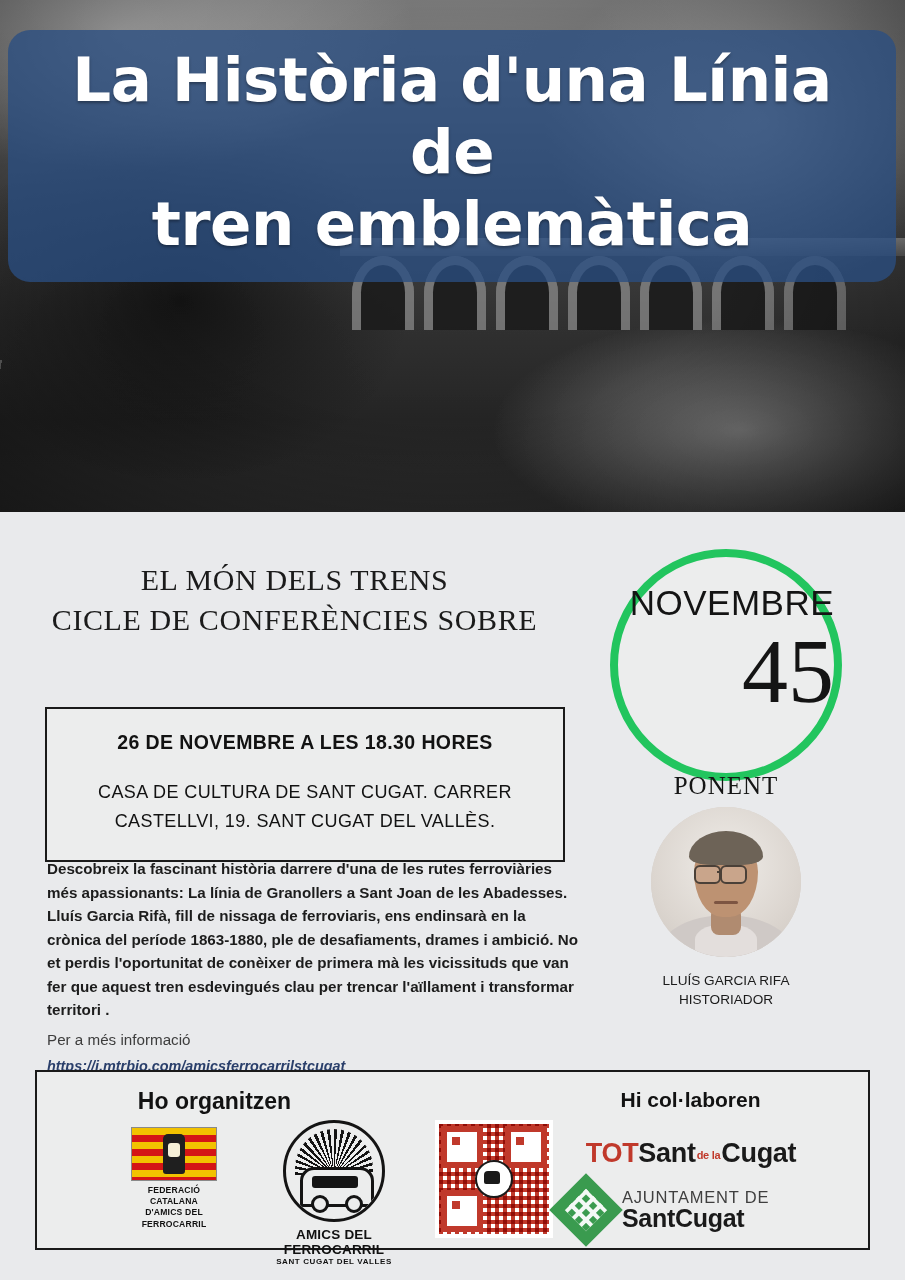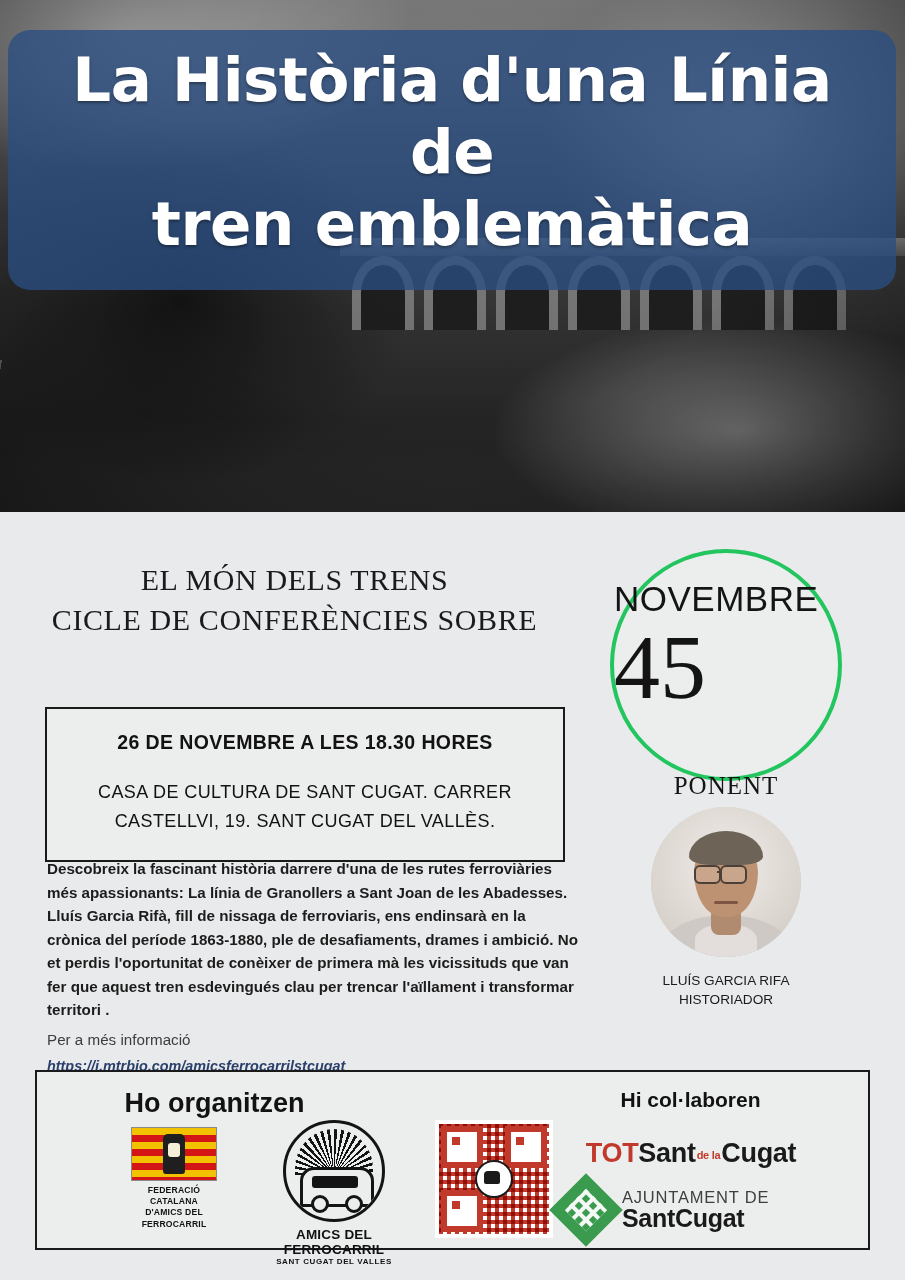--- a/index.html
+++ b/index.html
@@ -94,21 +94,21 @@
       linear-gradient(104deg, rgba(160,160,160,.45) 0 2px, rgba(0,0,0,0) 2px 26px);
     opacity: .55;
   }
 
   
   .title-banner {
     position: absolute;
     left: 8px;
     top: 30px;
     width: 888px;
-    padding: 14px 20px 30px 20px;
+    padding: 14px 20px 22px 20px;
     box-sizing: border-box;
     background: rgba(42, 78, 130, 0.78);
     border-radius: 22px;
     text-align: center;
   }
   .title-banner h1 {
     margin: 0;
     color: #ffffff;
     font-family: "DejaVu Sans", sans-serif;
     font-weight: bold;
@@ -140,24 +140,24 @@
     color: #1b1b1b;
   }
 
   
   .date-circle {
     position: absolute;
     left: 610px;
     top: 37px;
     width: 232px;
     height: 232px;
-    border: 4px solid #22c55e;
+    border: 8px solid #22c55e;
     border-radius: 50%;
     background: #eceded;
-    text-align: left;
+    text-align: right;
     box-sizing: border-box;
   }
   .date-month {
     margin-top: 26px;
     font-family: "Liberation Sans", sans-serif;
     font-size: 35px;
     letter-spacing: 0.5px;
     color: #141414;
   }
   .date-day {
@@ -325,21 +325,21 @@
     height: 180px;
     box-sizing: border-box;
     border: 2px solid #1a1a1a;
     background: #eceded;
   }
   .sponsor-head-left {
     position: absolute;
     left: 0; top: 16px;
     width: 355px;
     text-align: center;
-    font-size: 27px;
+    font-size: 23px;
     font-weight: bold;
     color: #121212;
   }
   .sponsor-head-right {
     position: absolute;
     right: 0; top: 16px;
     width: 355px;
     text-align: center;
     font-size: 21px;
     font-weight: bold;

